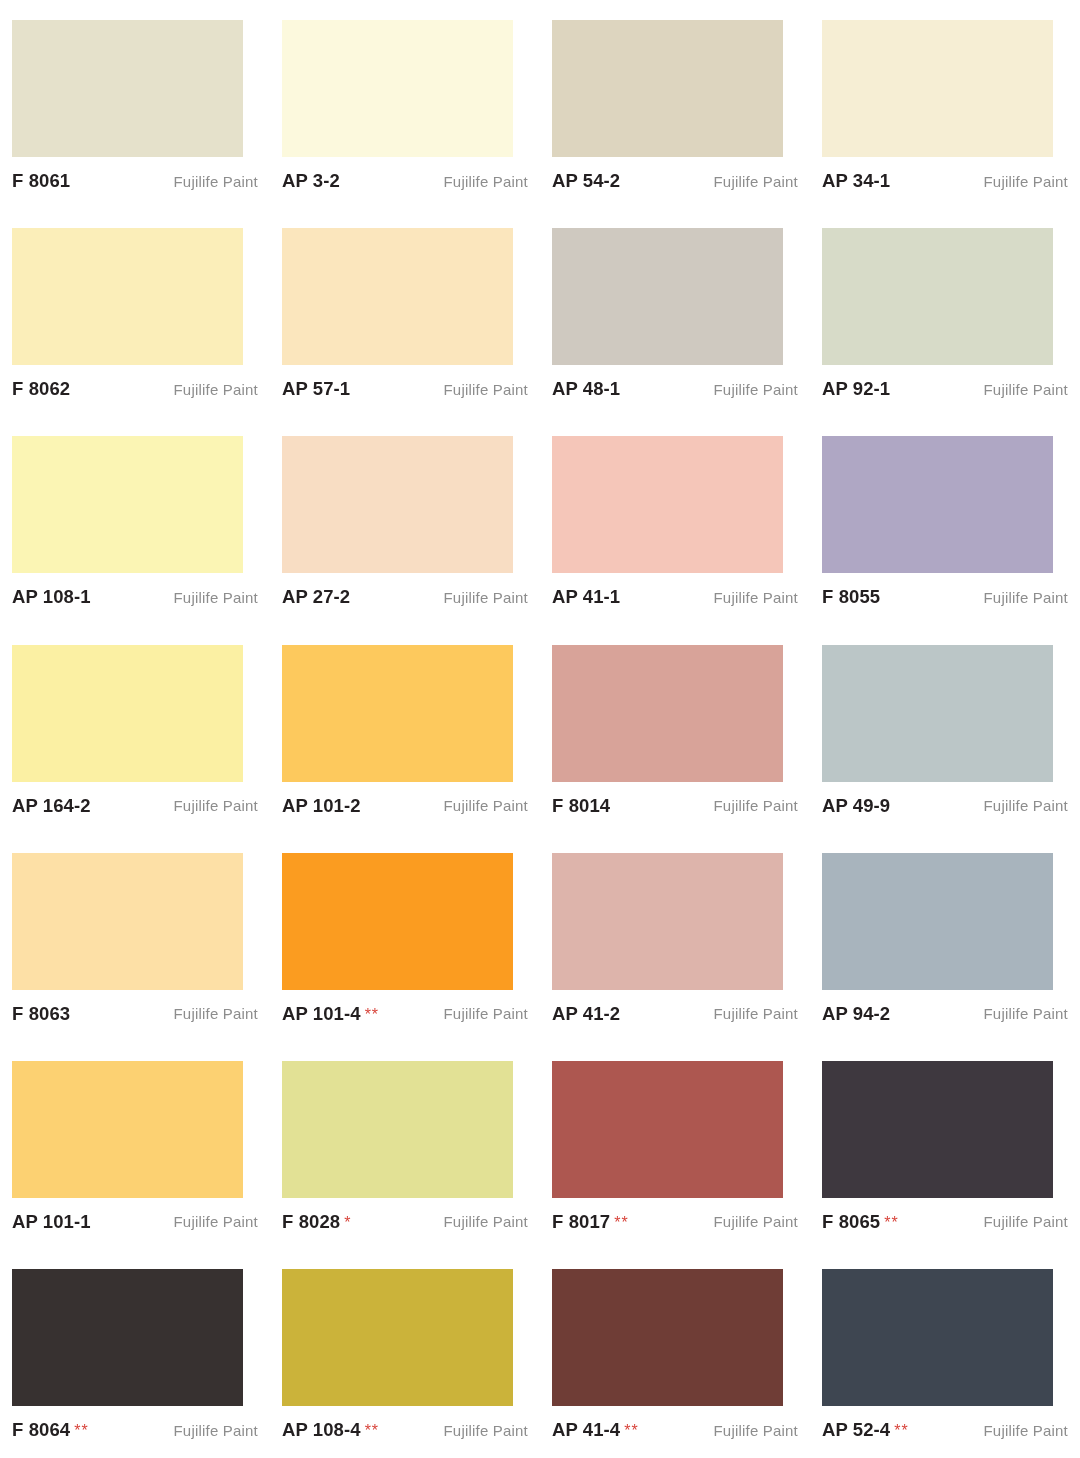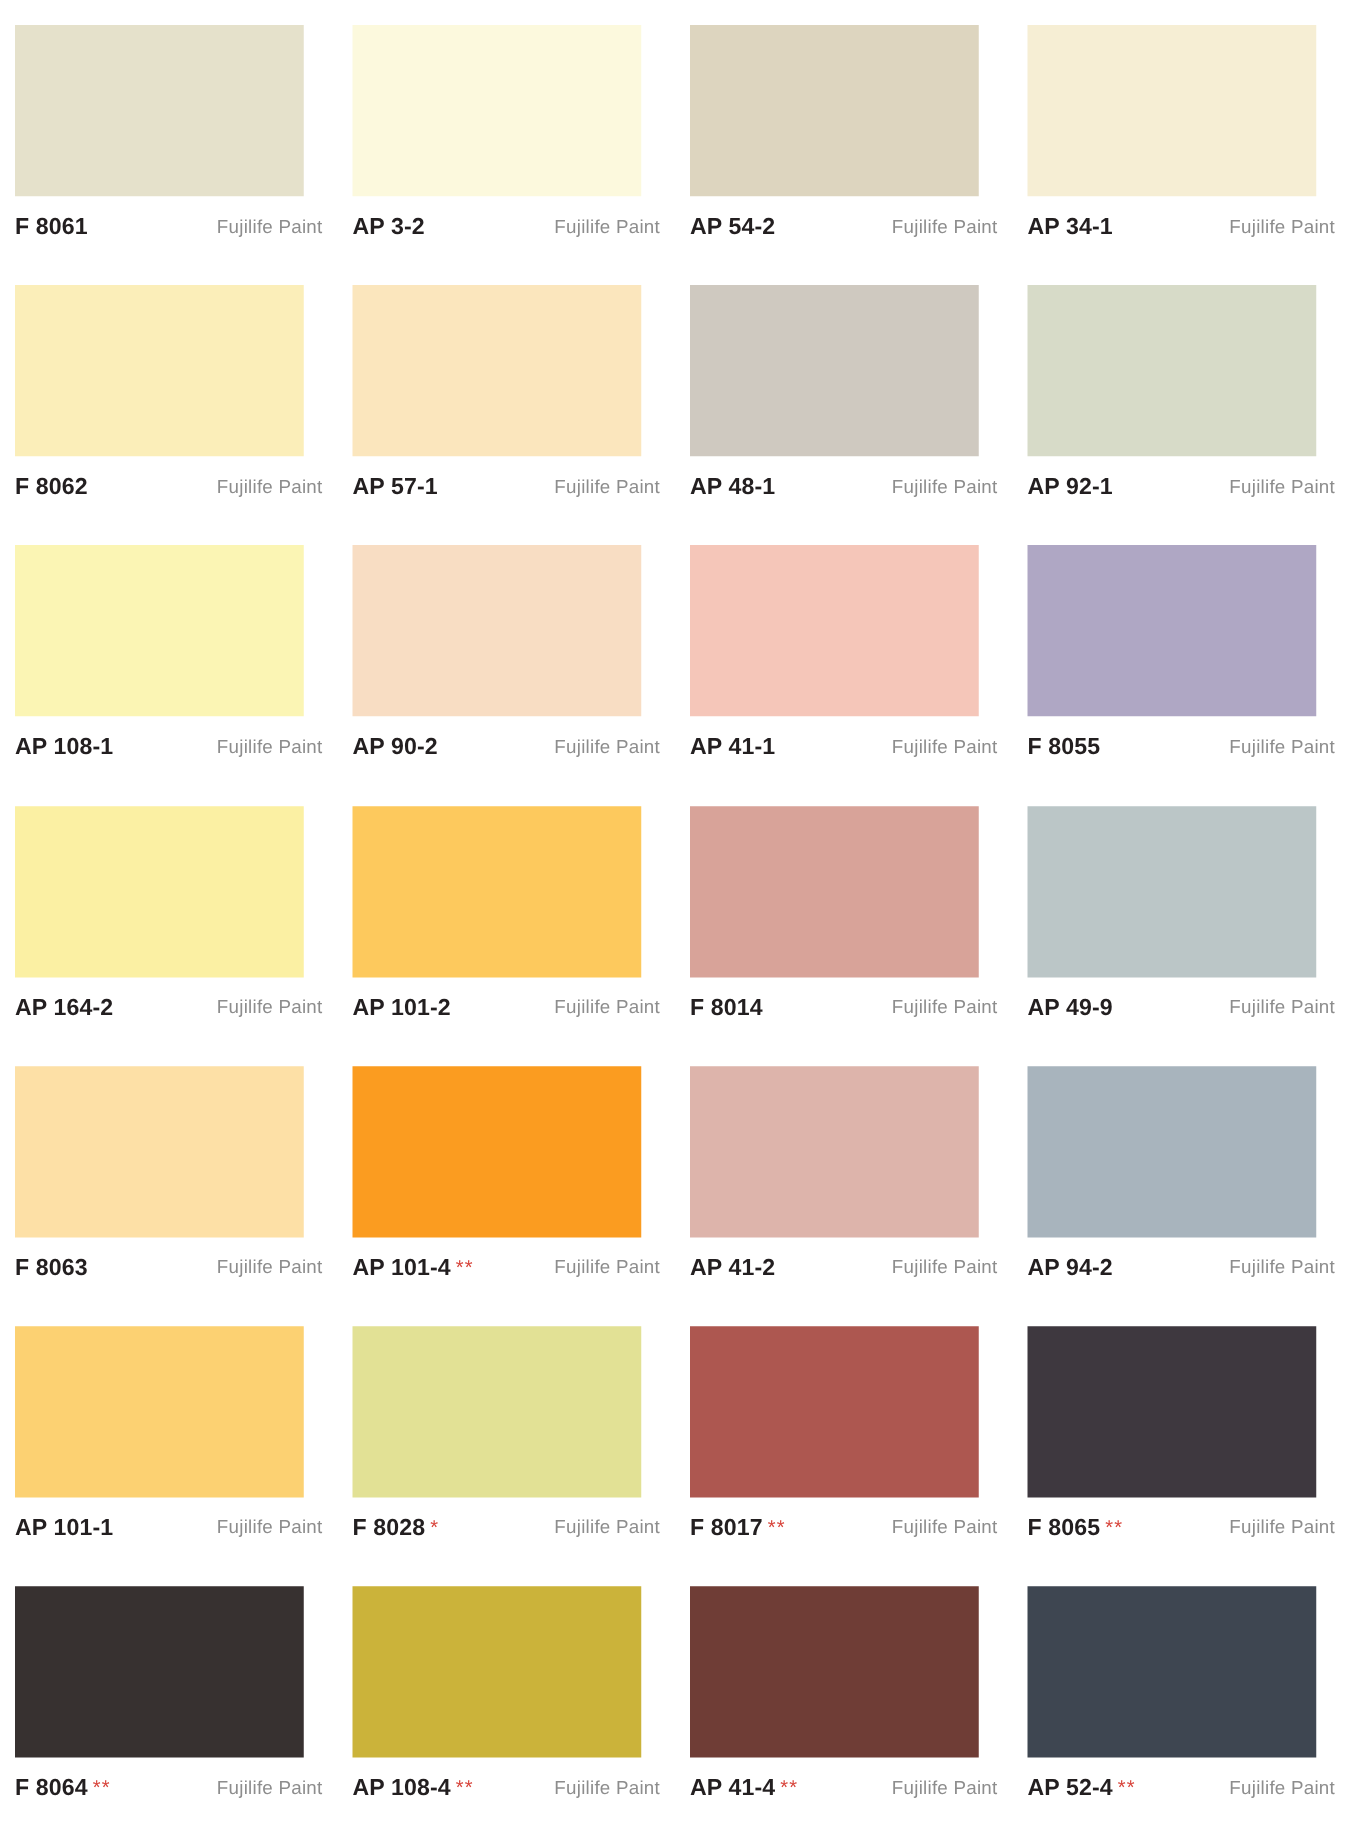--- a/index.html
+++ b/index.html
@@ -132,21 +132,21 @@
     <div class="cell">
       <div class="swatch" style="background: rgb(251, 245, 180);"></div>
       <div class="caption">
         <span class="code">AP 108-1</span>
         <span class="brand">Fujilife Paint</span>
       </div>
     </div>
     <div class="cell">
       <div class="swatch" style="background: rgb(248, 221, 195);"></div>
       <div class="caption">
-        <span class="code">AP 90-2</span>
+        <span class="code">AP 27-2</span>
         <span class="brand">Fujilife Paint</span>
       </div>
     </div>
     <div class="cell">
       <div class="swatch" style="background: rgb(245, 198, 185);"></div>
       <div class="caption">
         <span class="code">AP 41-1</span>
         <span class="brand">Fujilife Paint</span>
       </div>
     </div>

